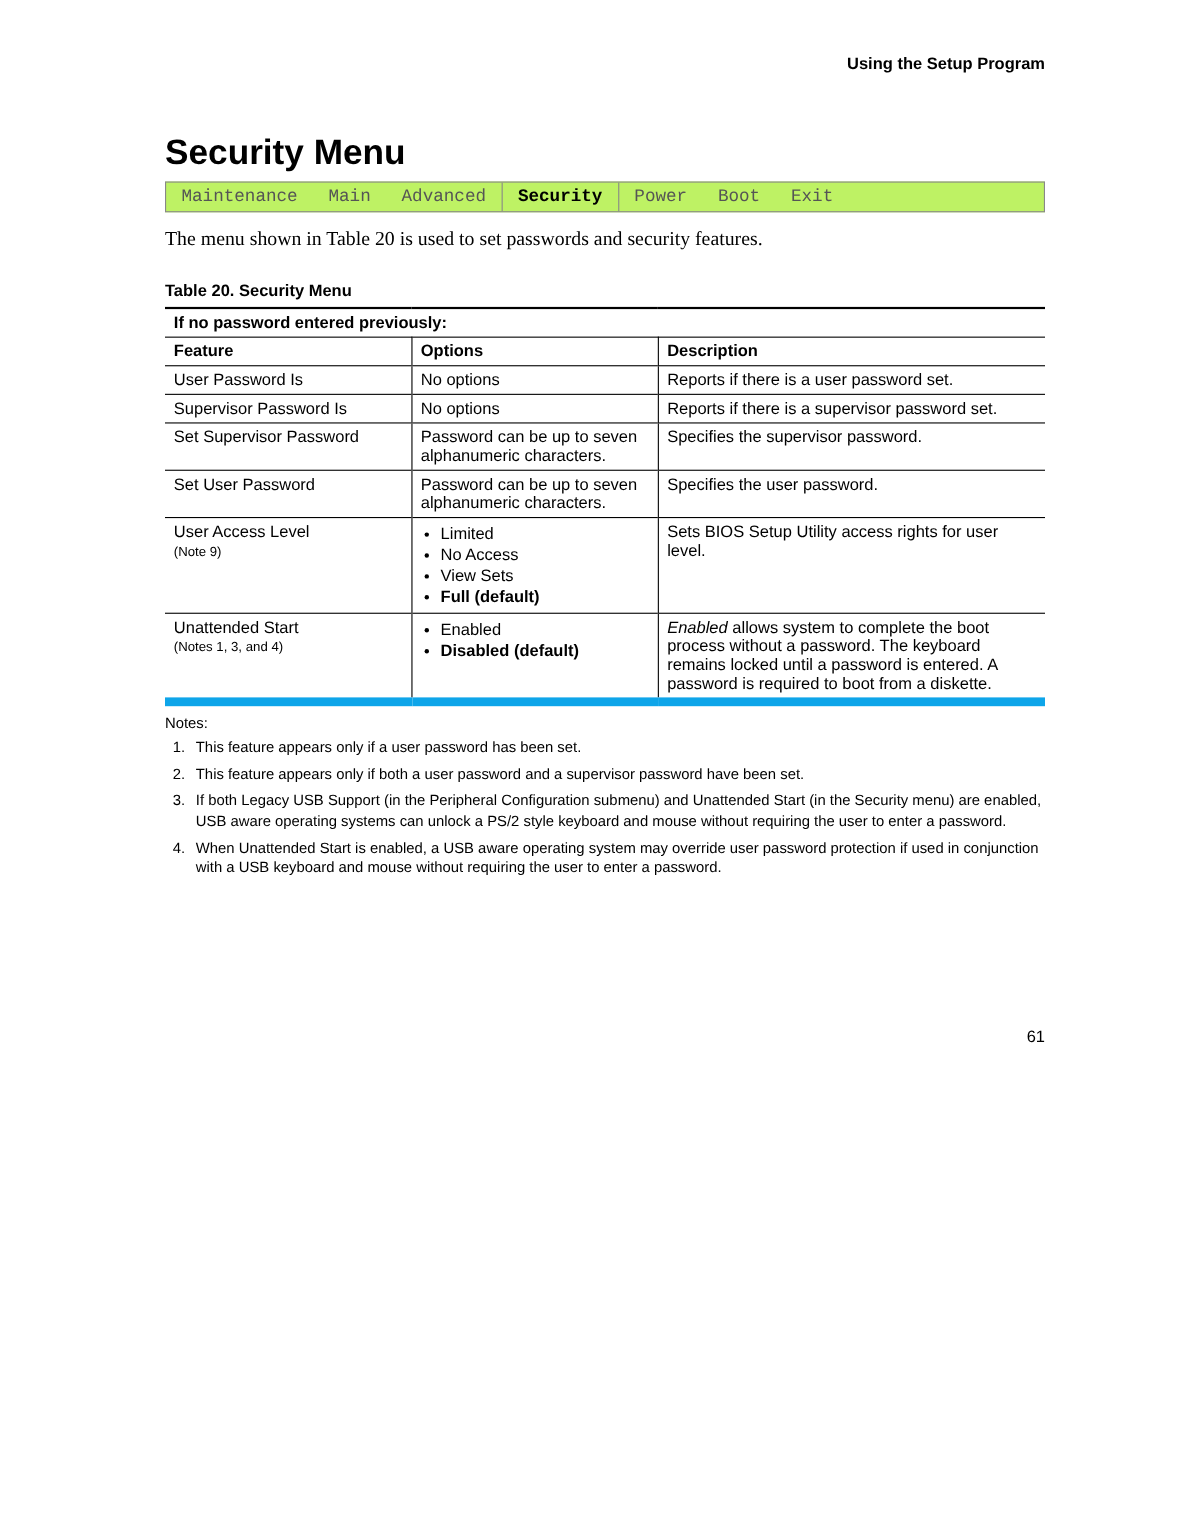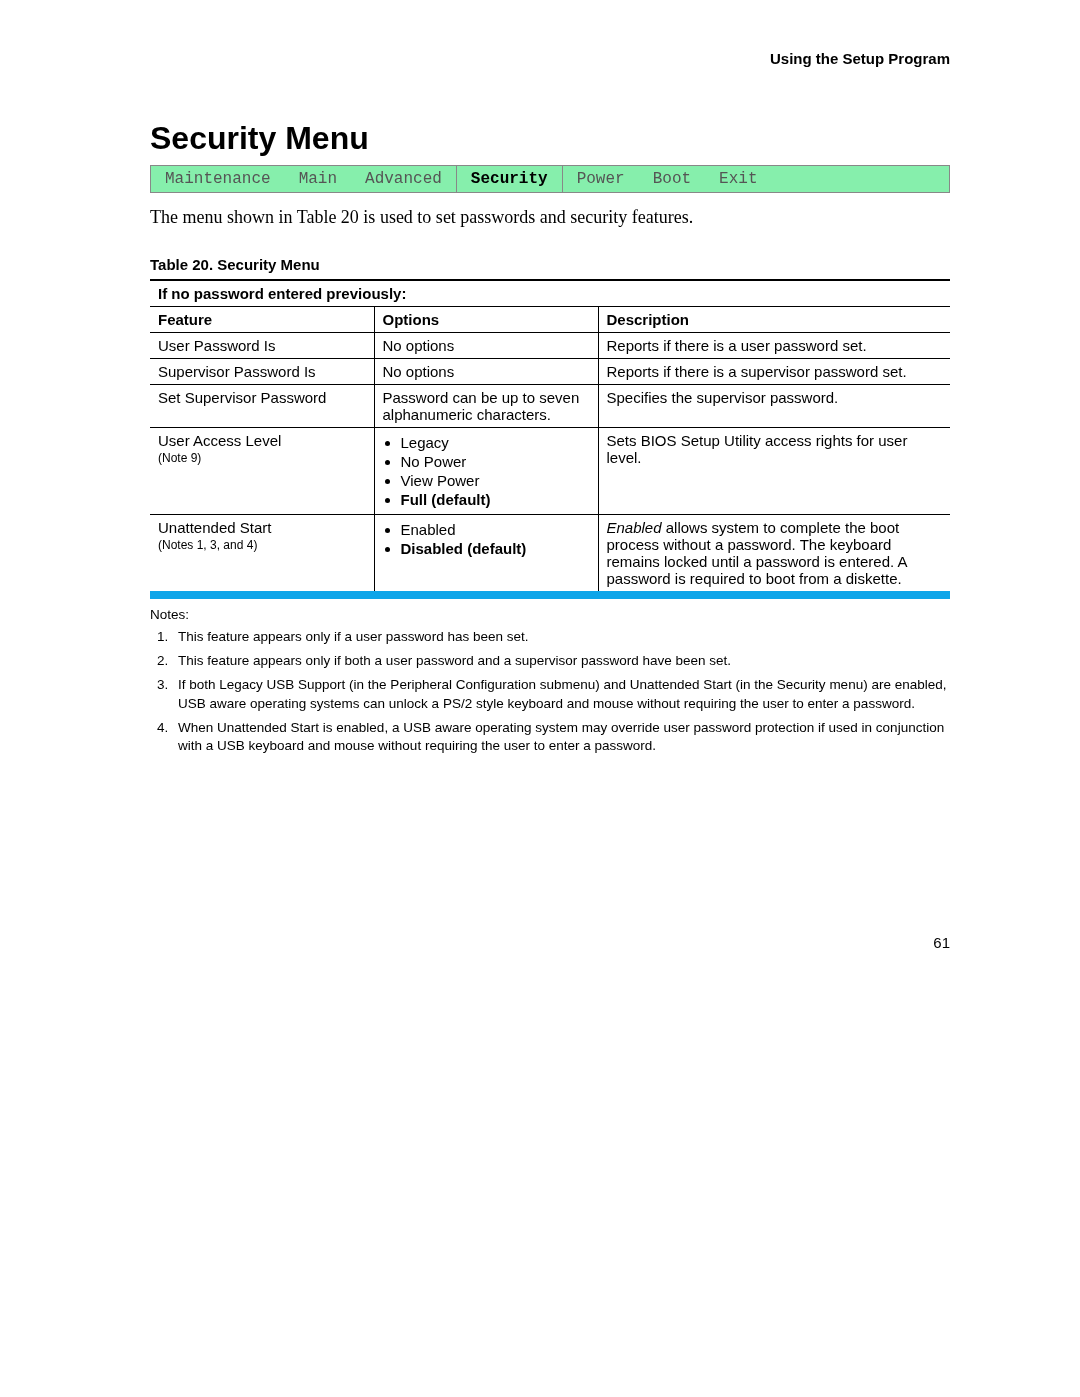--- a/index.html
+++ b/index.html
@@ -26,21 +26,21 @@
   }
   h1.section-title {
     font-size: 32px;
     font-weight: bold;
     margin: 70px 0 8px 0;
   }
   
   .bios-tabs {
     display: flex;
     border: 1px solid #888;
-    background: #86efac;
+    background: #bef264;
     font-family: "Courier New", Courier, monospace;
     font-size: 16px;
     color: #555;
   }
   .bios-tabs .tab {
     padding: 4px 14px;
     white-space: nowrap;
   }
   .bios-tabs .tab.active {
     border-left: 1px solid #888;
@@ -162,26 +162,31 @@
           <td class="col-sep">Supervisor Password Is</td>
           <td class="col-sep">No options</td>
           <td>Reports if there is a supervisor password set.</td>
         </tr>
         <tr class="row-thin">
           <td class="col-sep">Set Supervisor Password</td>
           <td class="col-sep">Password can be up to seven alphanumeric characters.</td>
           <td>Specifies the supervisor password.</td>
         </tr>
         <tr class="row-thin">
+          <td class="col-sep">Set User Password</td>
+          <td class="col-sep">Password can be up to seven alphanumeric characters.</td>
+          <td>Specifies the user password.</td>
+        </tr>
+        <tr class="row-thin">
           <td class="col-sep">User Access Level<span class="note-inline">(Note 9)</span></td>
           <td class="col-sep">
             <ul class="opts">
-              <li>Legacy</li>
-              <li>No Power</li>
-              <li>View Power</li>
+              <li>Limited</li>
+              <li>No Access</li>
+              <li>View Sets</li>
               <li class="bold">Full (default)</li>
             </ul>
           </td>
           <td>Sets BIOS Setup Utility access rights for user level.</td>
         </tr>
         <tr class="row-thin row-bottom">
           <td class="col-sep">Unattended Start<span class="note-inline">(Notes 1, 3, and 4)</span></td>
           <td class="col-sep">
             <ul class="opts">
               <li>Enabled</li>

